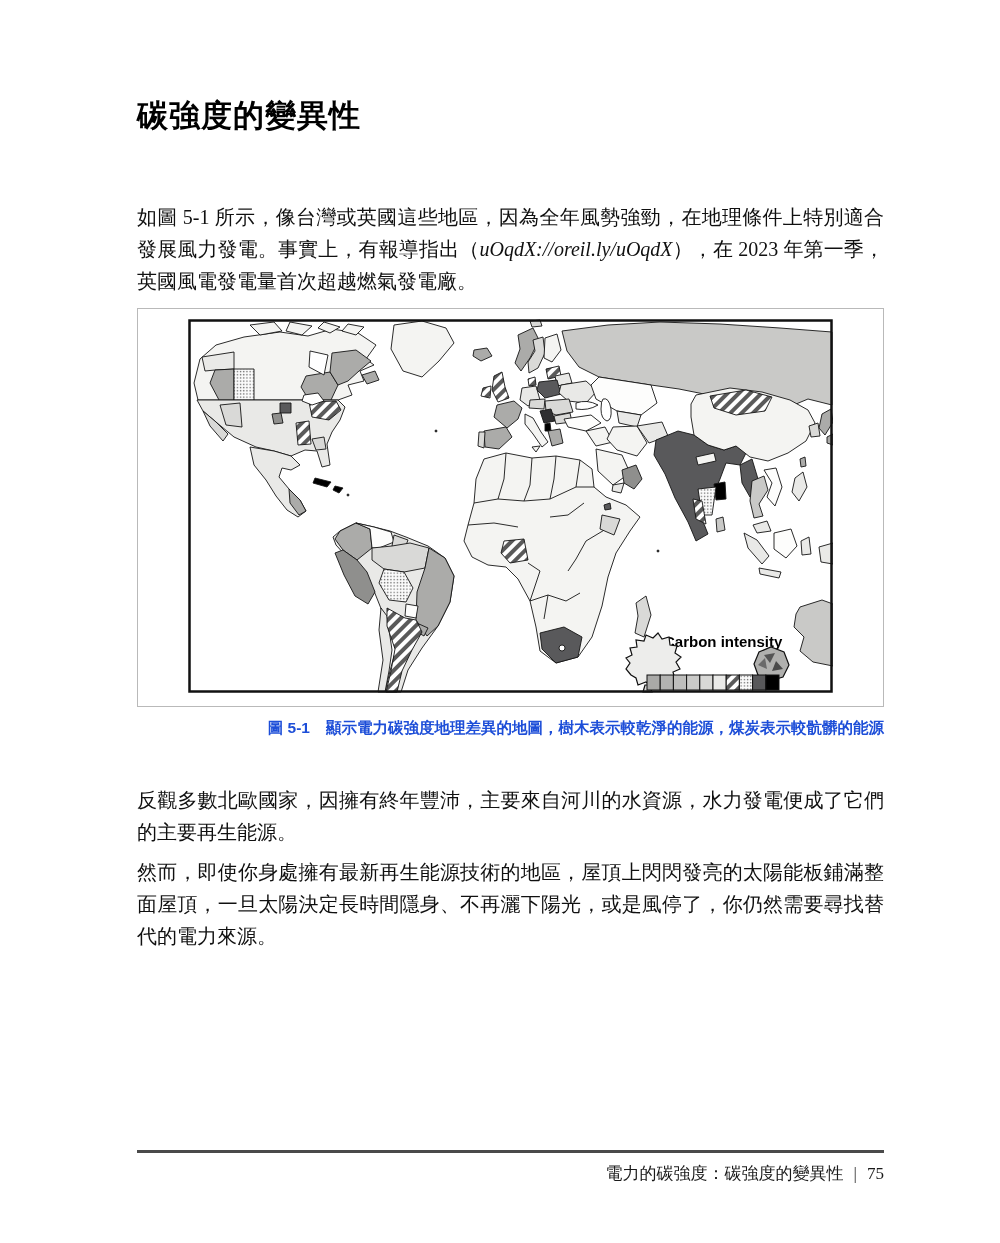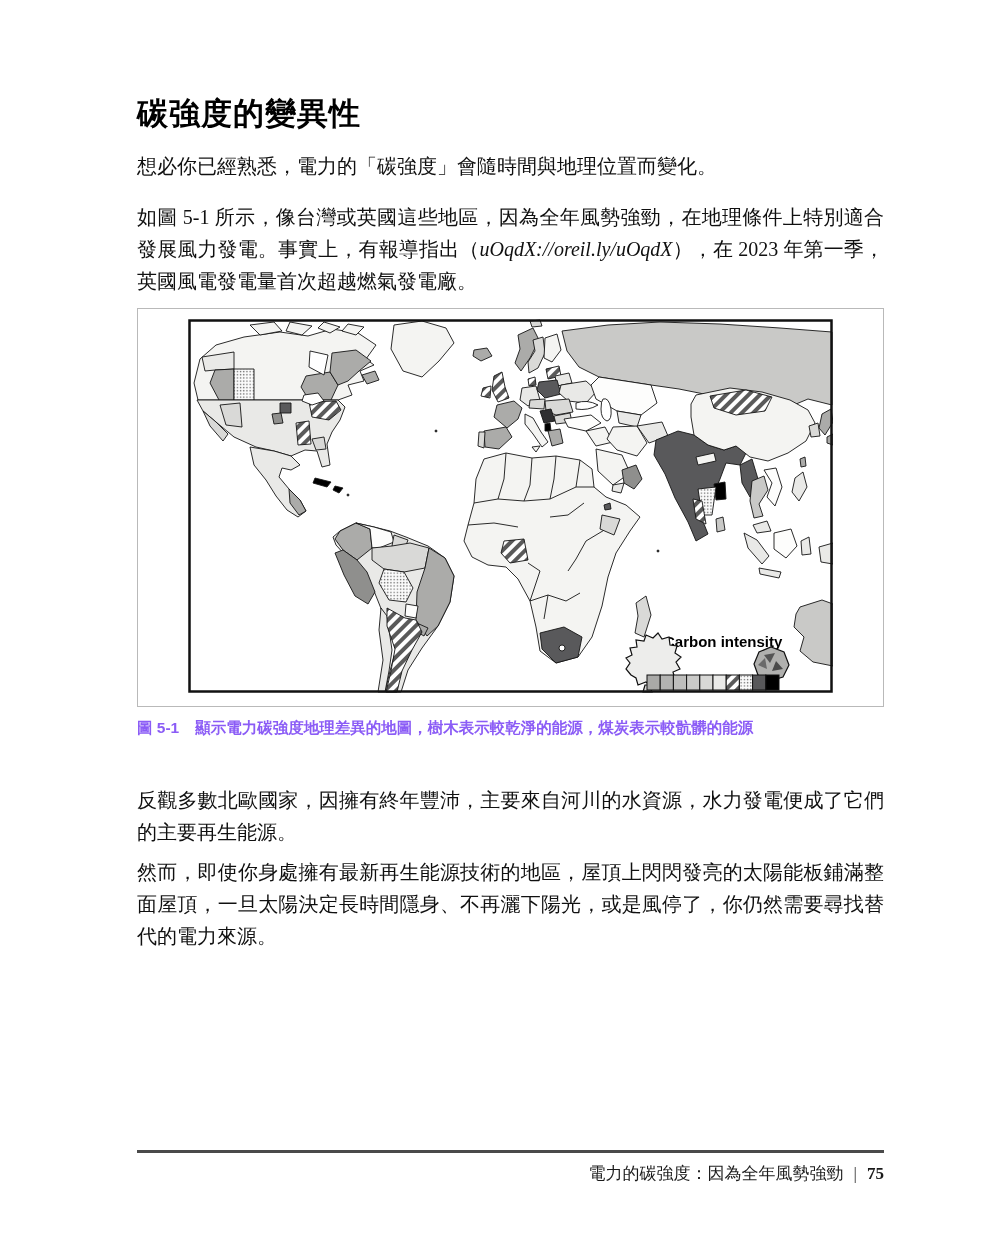--- a/index.html
+++ b/index.html
@@ -1,50 +1,49 @@
 <!DOCTYPE html>
 <html><head>
 <meta charset="utf-8">
 <style>
   html,body{margin:0;padding:0;background:#ffffff;}
   .page{position:relative;width:1000px;height:1243px;background:#ffffff;overflow:hidden;
         font-family:"Liberation Serif", serif;color:#111;}
   h1.title{position:absolute;left:137px;top:96px;margin:0;width:747px;
-           font-family:Liberation Mono, monospace;font-weight:700;
+           font-family:Liberation Sans, sans-serif;font-weight:700;
            font-size:31px;line-height:40px;color:#000;letter-spacing:1px;}
   p.body{position:absolute;left:137px;width:747px;margin:0;
          font-size:20px;line-height:32px;text-align:justify;color:#101010;}
   p.body .url{font-style:italic;}
   .p1{top:150px;}
   .p2{top:201px;}
   .p3{top:784px;}
   .p4{top:856px;}
   .p5{top:958px;}
   .figure-frame{position:absolute;left:137px;top:308px;width:745px;height:397px;
                 border:1px solid #b9b9b9;background:#ffffff;}
   .map-wrap{position:absolute;left:50px;top:10px;width:645px;height:374px;}
   .caption{position:absolute;left:137px;top:716px;width:747px;
            font-family:"Liberation Sans", sans-serif;font-weight:700;
-           font-size:15.5px;line-height:24px;color:#8b5cf6;}
+           font-size:15.5px;line-height:24px;color:#1d4ed8;text-align:right;}
   .caption .cap-label{margin-right:16px;}
   .footer-rule{position:absolute;left:137px;top:1150px;width:747px;height:3px;background:#4a4a4a;}
   .footer{position:absolute;left:137px;top:1161px;width:747px;text-align:right;
           font-size:17px;line-height:26px;color:#1a1a1a;}
   .footer .sep{margin:0 10px;color:#333;}
-  .footer .pagenum{font-weight:700;margin-top:44px;}
+  .footer .pagenum{font-weight:400;margin-top:44px;}
   svg text{font-family:"Liberation Sans", sans-serif;}
 </style>
 </head>
 <body>
 
 <div class="page">
 
   <h1 class="title">碳強度的變異性</h1>
 
-  <p class="body p1">想必你已經熟悉，電力的「碳強度」會隨時間與地理位置而變化。</p>
 
   <p class="body p2"><span>如圖 5-1 所示，像台灣或英國這些地區，因為全年風勢強勁，在地理條件上特別適合發展風力發電。事實上，有報導指出（</span><span class="url">uOqdX://oreil.ly/uOqdX</span><span>），在 2023 年第一季，英國風電發電量首次超越燃氣發電廠。</span></p>
 
   <div class="figure-frame">
     <div class="map-wrap">
       <svg width="645" height="374" viewBox="0 0 645 374">
         <defs>
           <pattern id="hatch" patternUnits="userSpaceOnUse" width="8" height="8" patternTransform="rotate(45)">
             <rect width="8" height="8" fill="#ffffff"></rect>
               <rect width="4" height="8" fill="#5a5a5a"></rect>
@@ -218,16 +217,16 @@
 
   <div class="caption">
     <span class="cap-label">圖 5-1</span><span>顯示電力碳強度地理差異的地圖，樹木表示較乾淨的能源，煤炭表示較骯髒的能源</span>
   </div>
 
   <p class="body p4">然而，即使你身處擁有最新再生能源技術的地區，屋頂上閃閃發亮的太陽能板鋪滿整面屋頂，一旦太陽決定長時間隱身、不再灑下陽光，或是風停了，你仍然需要尋找替代的電力來源。</p>
   <p class="body p3">反觀多數北歐國家，因擁有終年豐沛，主要來自河川的水資源，水力發電便成了它們的主要再生能源。</p>
 
   <div class="footer-rule"></div>
   <div class="footer">
-    <span>電力的碳強度：因為全年風勢強勁</span><span class="sep">|</span><span class="pagenum">75</span>
+    <span>電力的碳強度：碳強度的變異性</span><span class="sep">|</span><span class="pagenum">75</span>
   </div>
 
 </div>
 
 </body></html>

